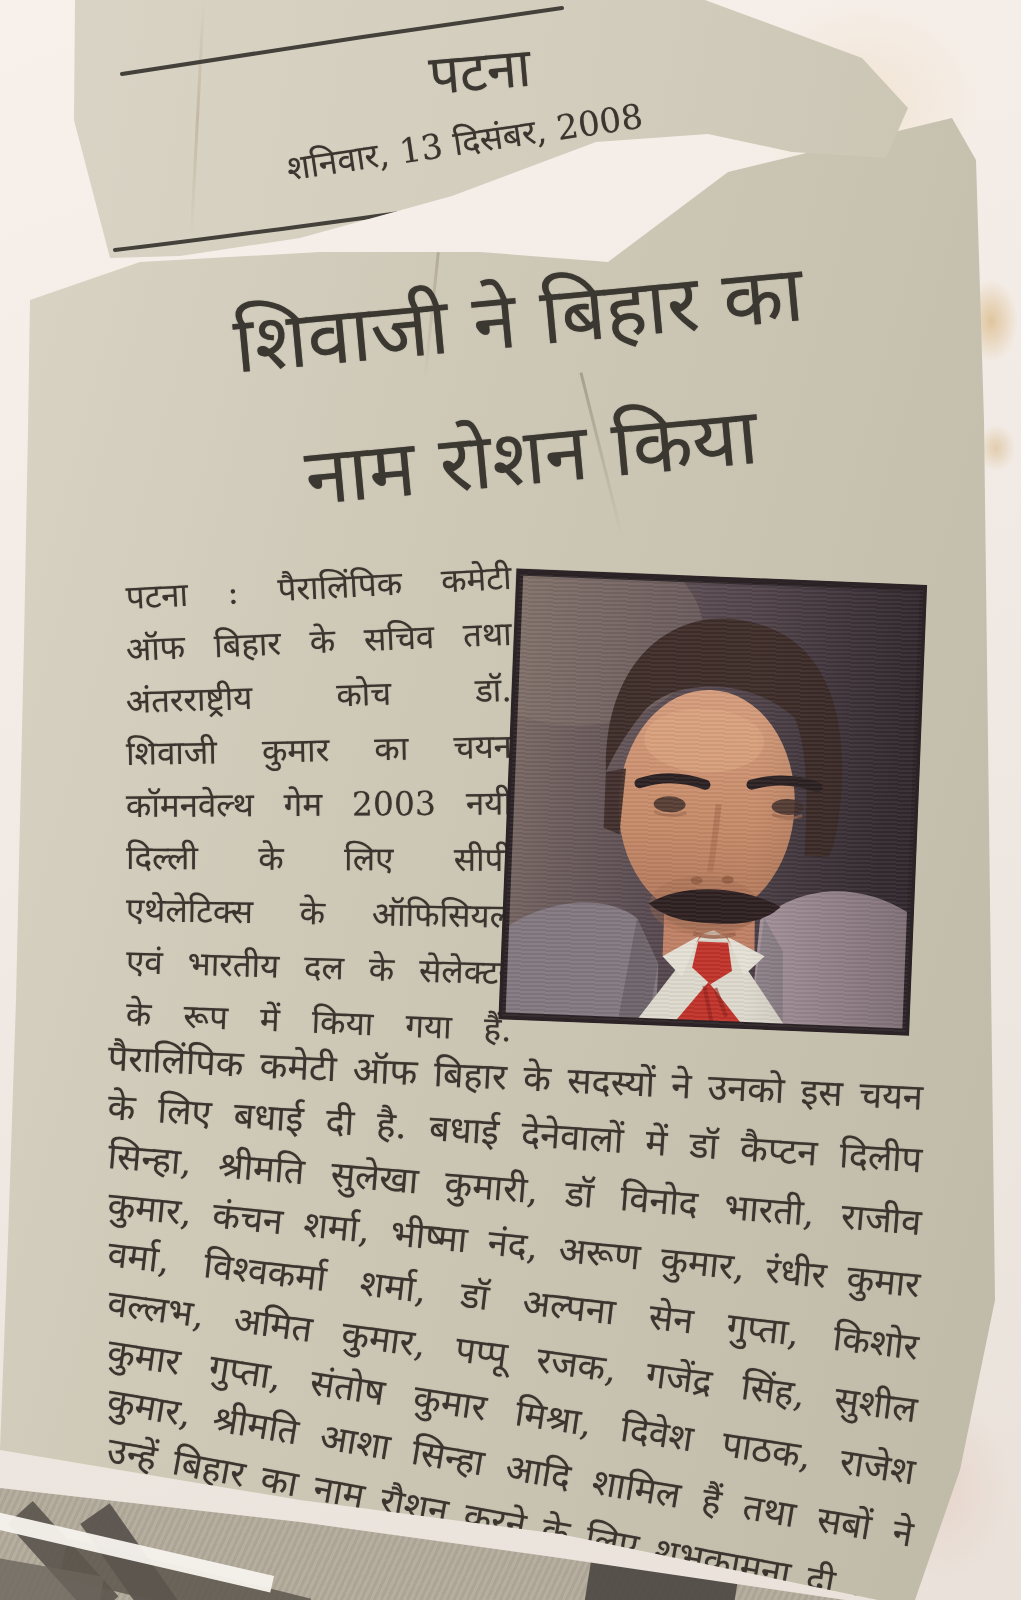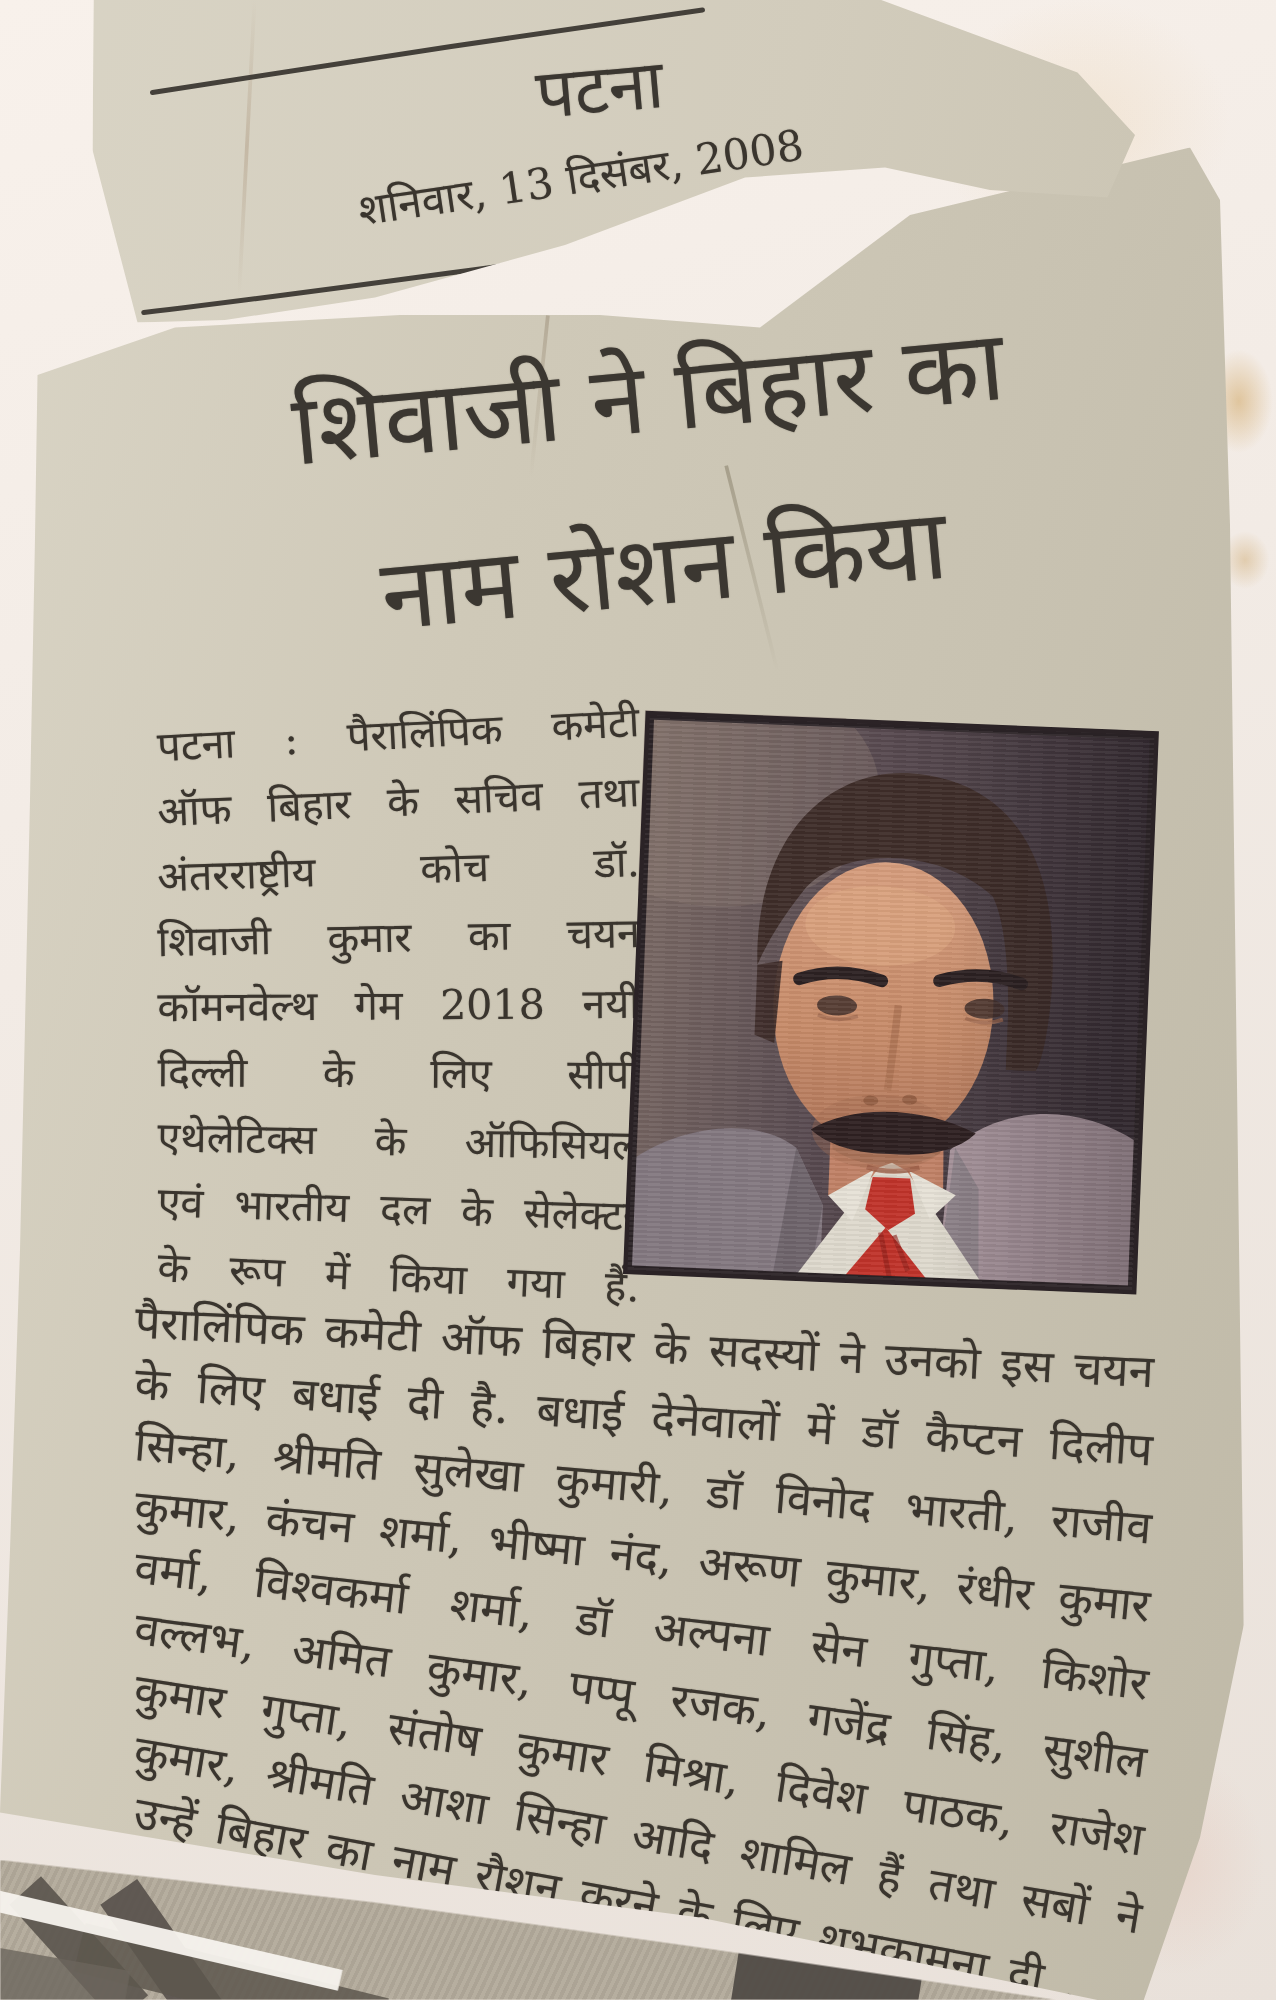--- a/index.html
+++ b/index.html
@@ -159,21 +159,21 @@
         </div>
       <div class="jline">
           <span>शिवाजी</span>
           <span>कुमार</span>
           <span>का</span>
           <span>चयन</span>
         </div>
       <div class="jline">
           <span>कॉमनवेल्थ</span>
           <span>गेम</span>
-          <span>2018</span>
+          <span>2003</span>
           <span>नयी</span>
         </div>
       <div class="jline">
           <span>दिल्ली</span>
           <span>के</span>
           <span>लिए</span>
           <span>सीपी</span>
         </div>
       <div class="jline">
           <span>एथेलेटिक्स</span>

